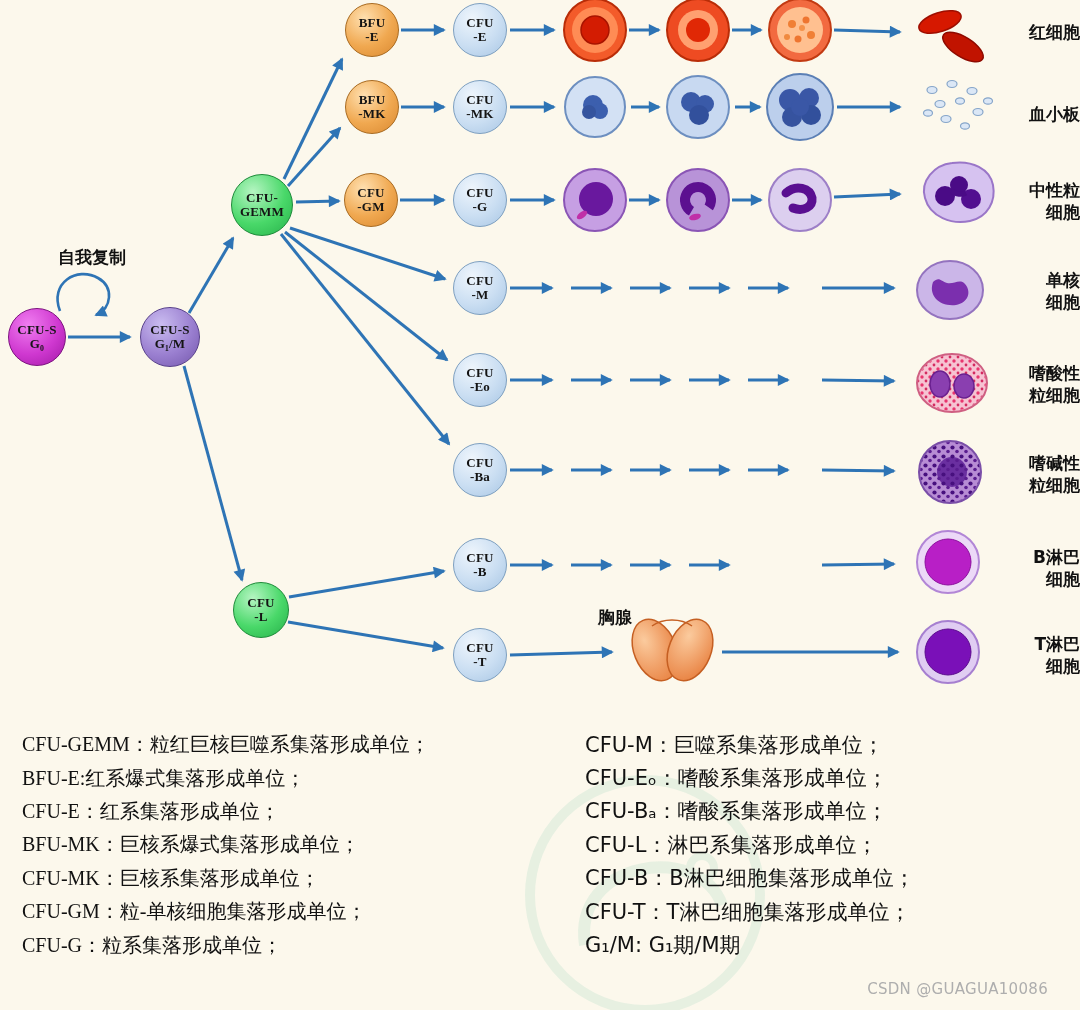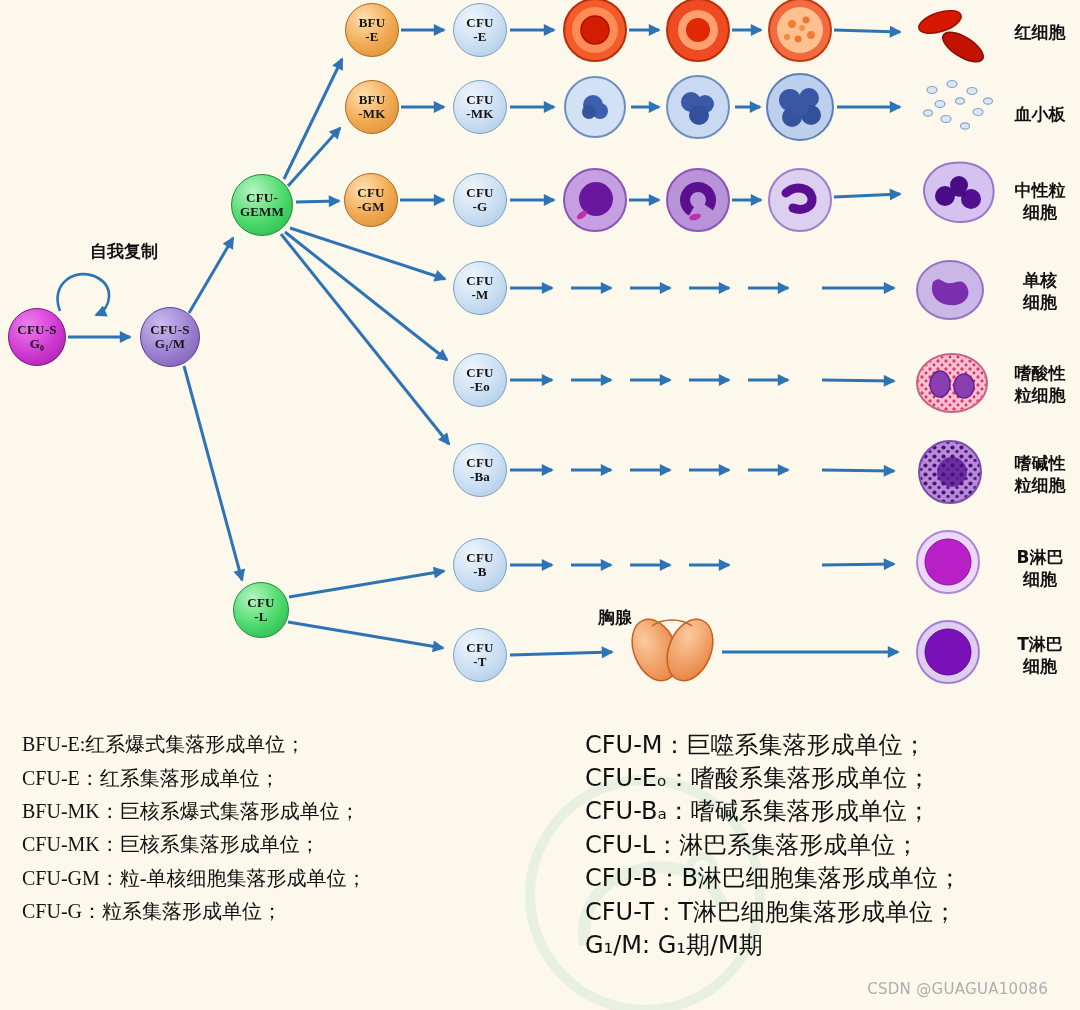--- a/index.html
+++ b/index.html
@@ -21,28 +21,28 @@
   }
   .node span { display:block; }
   .n-magenta { background:radial-gradient(circle at 35% 28%, #f07df0 0%, #cf38d0 55%, #a119a5 100%); border:1px solid #7c127f; }
   .n-purple  { background:radial-gradient(circle at 35% 28%, #cabcf0 0%, #9a7fd0 55%, #7356ab 100%); border:1px solid #57408a; }
   .n-green   { background:radial-gradient(circle at 35% 28%, #b5f5c2 0%, #49d869 55%, #26b049 100%); border:1px solid #1d8a39; }
   .n-orange  { background:radial-gradient(circle at 35% 28%, #ffe0b0 0%, #f0a850 55%, #d98830 100%); border:1px solid #a86a20; }
   .n-blue    { background:radial-gradient(circle at 35% 28%, #eef5fc 0%, #cadef2 55%, #a8c6e4 100%); border:1px solid #7d9fc0; }
 
   .flabel {
     position:absolute; z-index:2; font-weight:bold; font-size:17px; color:#111;
-    text-align:center; white-space:pre-line; line-height:1.32;
+    text-align:right; white-space:pre-line; line-height:1.32;
   }
   .anno { position:absolute; z-index:2; font-weight:bold; font-size:17px; color:#111; }
 
   .legend { position:absolute; z-index:2; top:728px; }
   .legend .li { height:33.4px; display:flex; align-items:center; white-space:nowrap; }
   .legend-left  { left:22px;  font-family:"Liberation Serif","DejaVu Serif",serif; font-size:20px; }
-  .legend-right { left:585px; font-family:"DejaVu Sans","Liberation Sans",sans-serif; font-size:24px; }
+  .legend-right { left:585px; font-family:"DejaVu Sans","Liberation Sans",sans-serif; font-size:21px; }
 
   .watermark {
     position:absolute; z-index:2; right:32px; top:980px;
     color:#aeaeae; font-size:15px; letter-spacing:0.3px;margin-left:30px;
   }
 </style>
 </head>
 <body>
 
 <svg class="layer" width="1080" height="1010" viewBox="0 0 1080 1010">
@@ -305,49 +305,50 @@
 </div>
 <div class="node n-blue" style="left:453px;top:538px;width:54px;height:54px;font-size:13px">
   <span>CFU</span>
   <span>-B</span>
 </div>
 <div class="node n-blue" style="left:453px;top:628px;width:54px;height:54px;font-size:13px">
   <span>CFU</span>
   <span>-T</span>
 </div>
 
-<div class="anno" style="left:58px;top:240px;width:100px;text-align:right">自我复制</div>
+<div class="anno" style="left:58px;top:246px;width:100px;text-align:left">自我复制</div>
 <div class="anno" style="left:598px;top:606px;width:52px;text-align:left">胸腺</div>
 
 <div class="flabel" style="left:1000px;top:21px;width:80px">红细胞</div>
 <div class="flabel" style="left:1000px;top:103px;width:80px">血小板</div>
 <div class="flabel" style="left:1000px;top:179px;width:80px">中性粒
 细胞</div>
 <div class="flabel" style="left:1000px;top:269px;width:80px">单核
 细胞</div>
 <div class="flabel" style="left:1000px;top:362px;width:80px">嗜酸性
 粒细胞</div>
 <div class="flabel" style="left:1000px;top:452px;width:80px">嗜碱性
 粒细胞</div>
 <div class="flabel" style="left:1000px;top:546px;width:80px">B淋巴
 细胞</div>
 <div class="flabel" style="left:1000px;top:633px;width:80px">T淋巴
 细胞</div>
 
 <div class="legend legend-left">
+  <div class="li">CFU-GEMM：粒红巨核巨噬系集落形成单位；</div>
   <div class="li">BFU-E:红系爆式集落形成单位；</div>
   <div class="li">CFU-E：红系集落形成单位；</div>
   <div class="li">BFU-MK：巨核系爆式集落形成单位；</div>
   <div class="li">CFU-MK：巨核系集落形成单位；</div>
   <div class="li">CFU-GM：粒-单核细胞集落形成单位；</div>
   <div class="li">CFU-G：粒系集落形成单位；</div>
 </div>
 <div class="legend legend-right">
   <div class="li">CFU-M：巨噬系集落形成单位；</div>
   <div class="li">CFU-Eₒ：嗜酸系集落形成单位；</div>
-  <div class="li">CFU-Bₐ：嗜碱系集落形成单位；</div>
+  <div class="li">CFU-Bₐ：嗜酸系集落形成单位；</div>
   <div class="li">CFU-L：淋巴系集落形成单位；</div>
   <div class="li">CFU-B：B淋巴细胞集落形成单位；</div>
   <div class="li">CFU-T：T淋巴细胞集落形成单位；</div>
   <div class="li">G₁/M: G₁期/M期</div>
 </div>
 
 <div class="watermark">CSDN @GUAGUA10086</div>
 
 </body></html>

